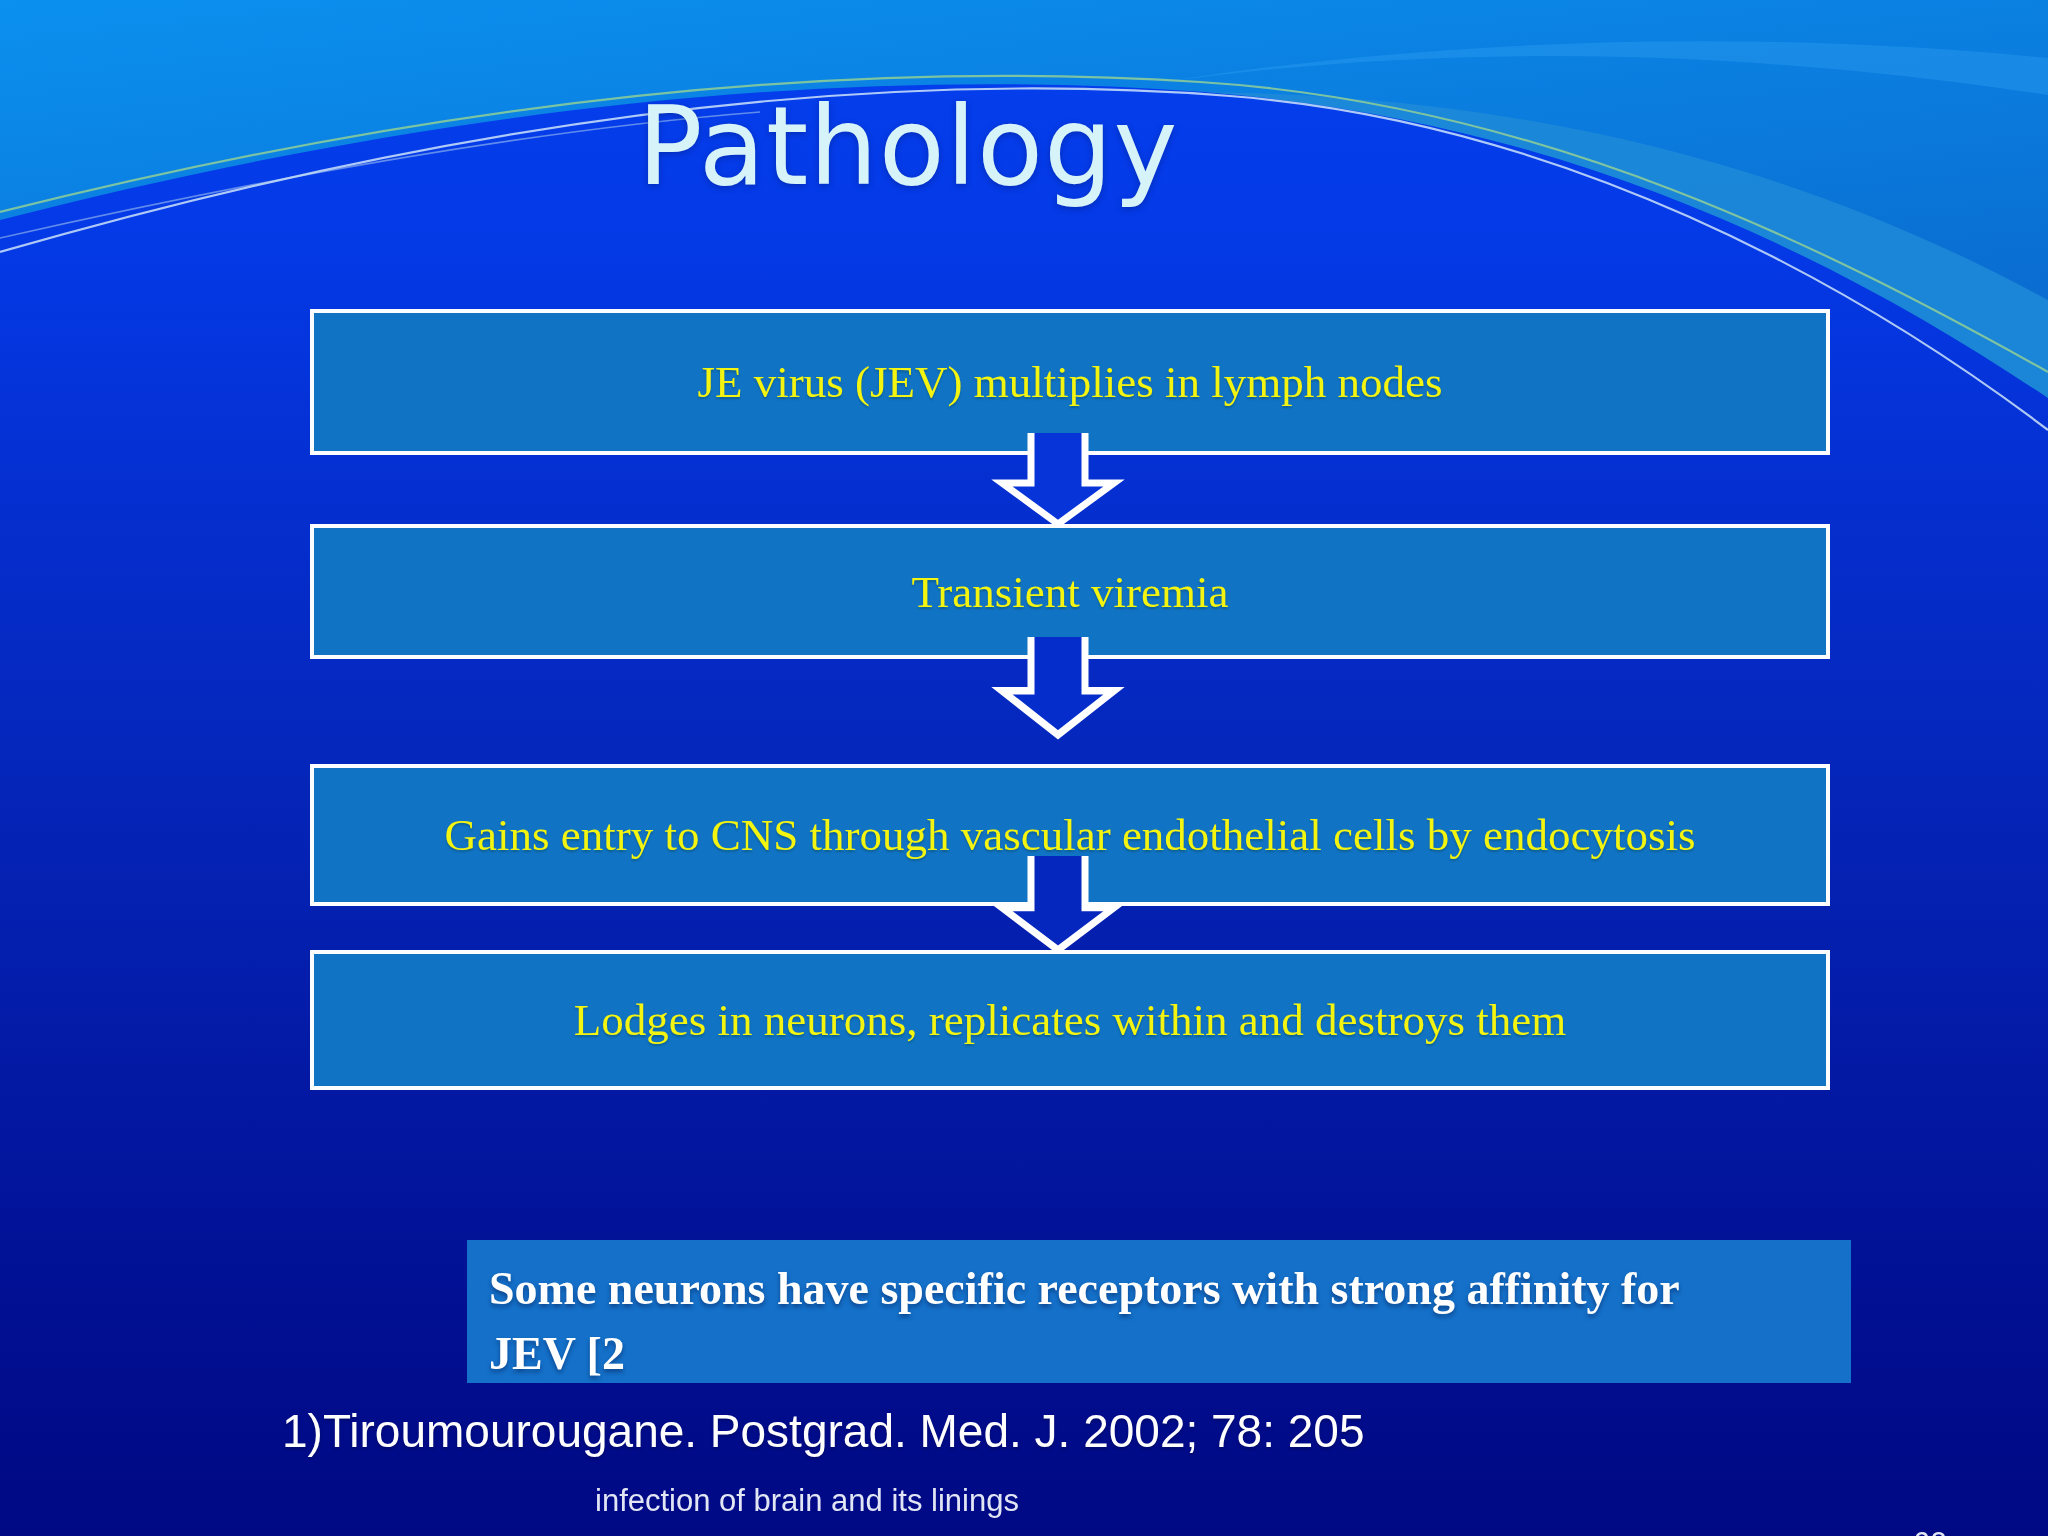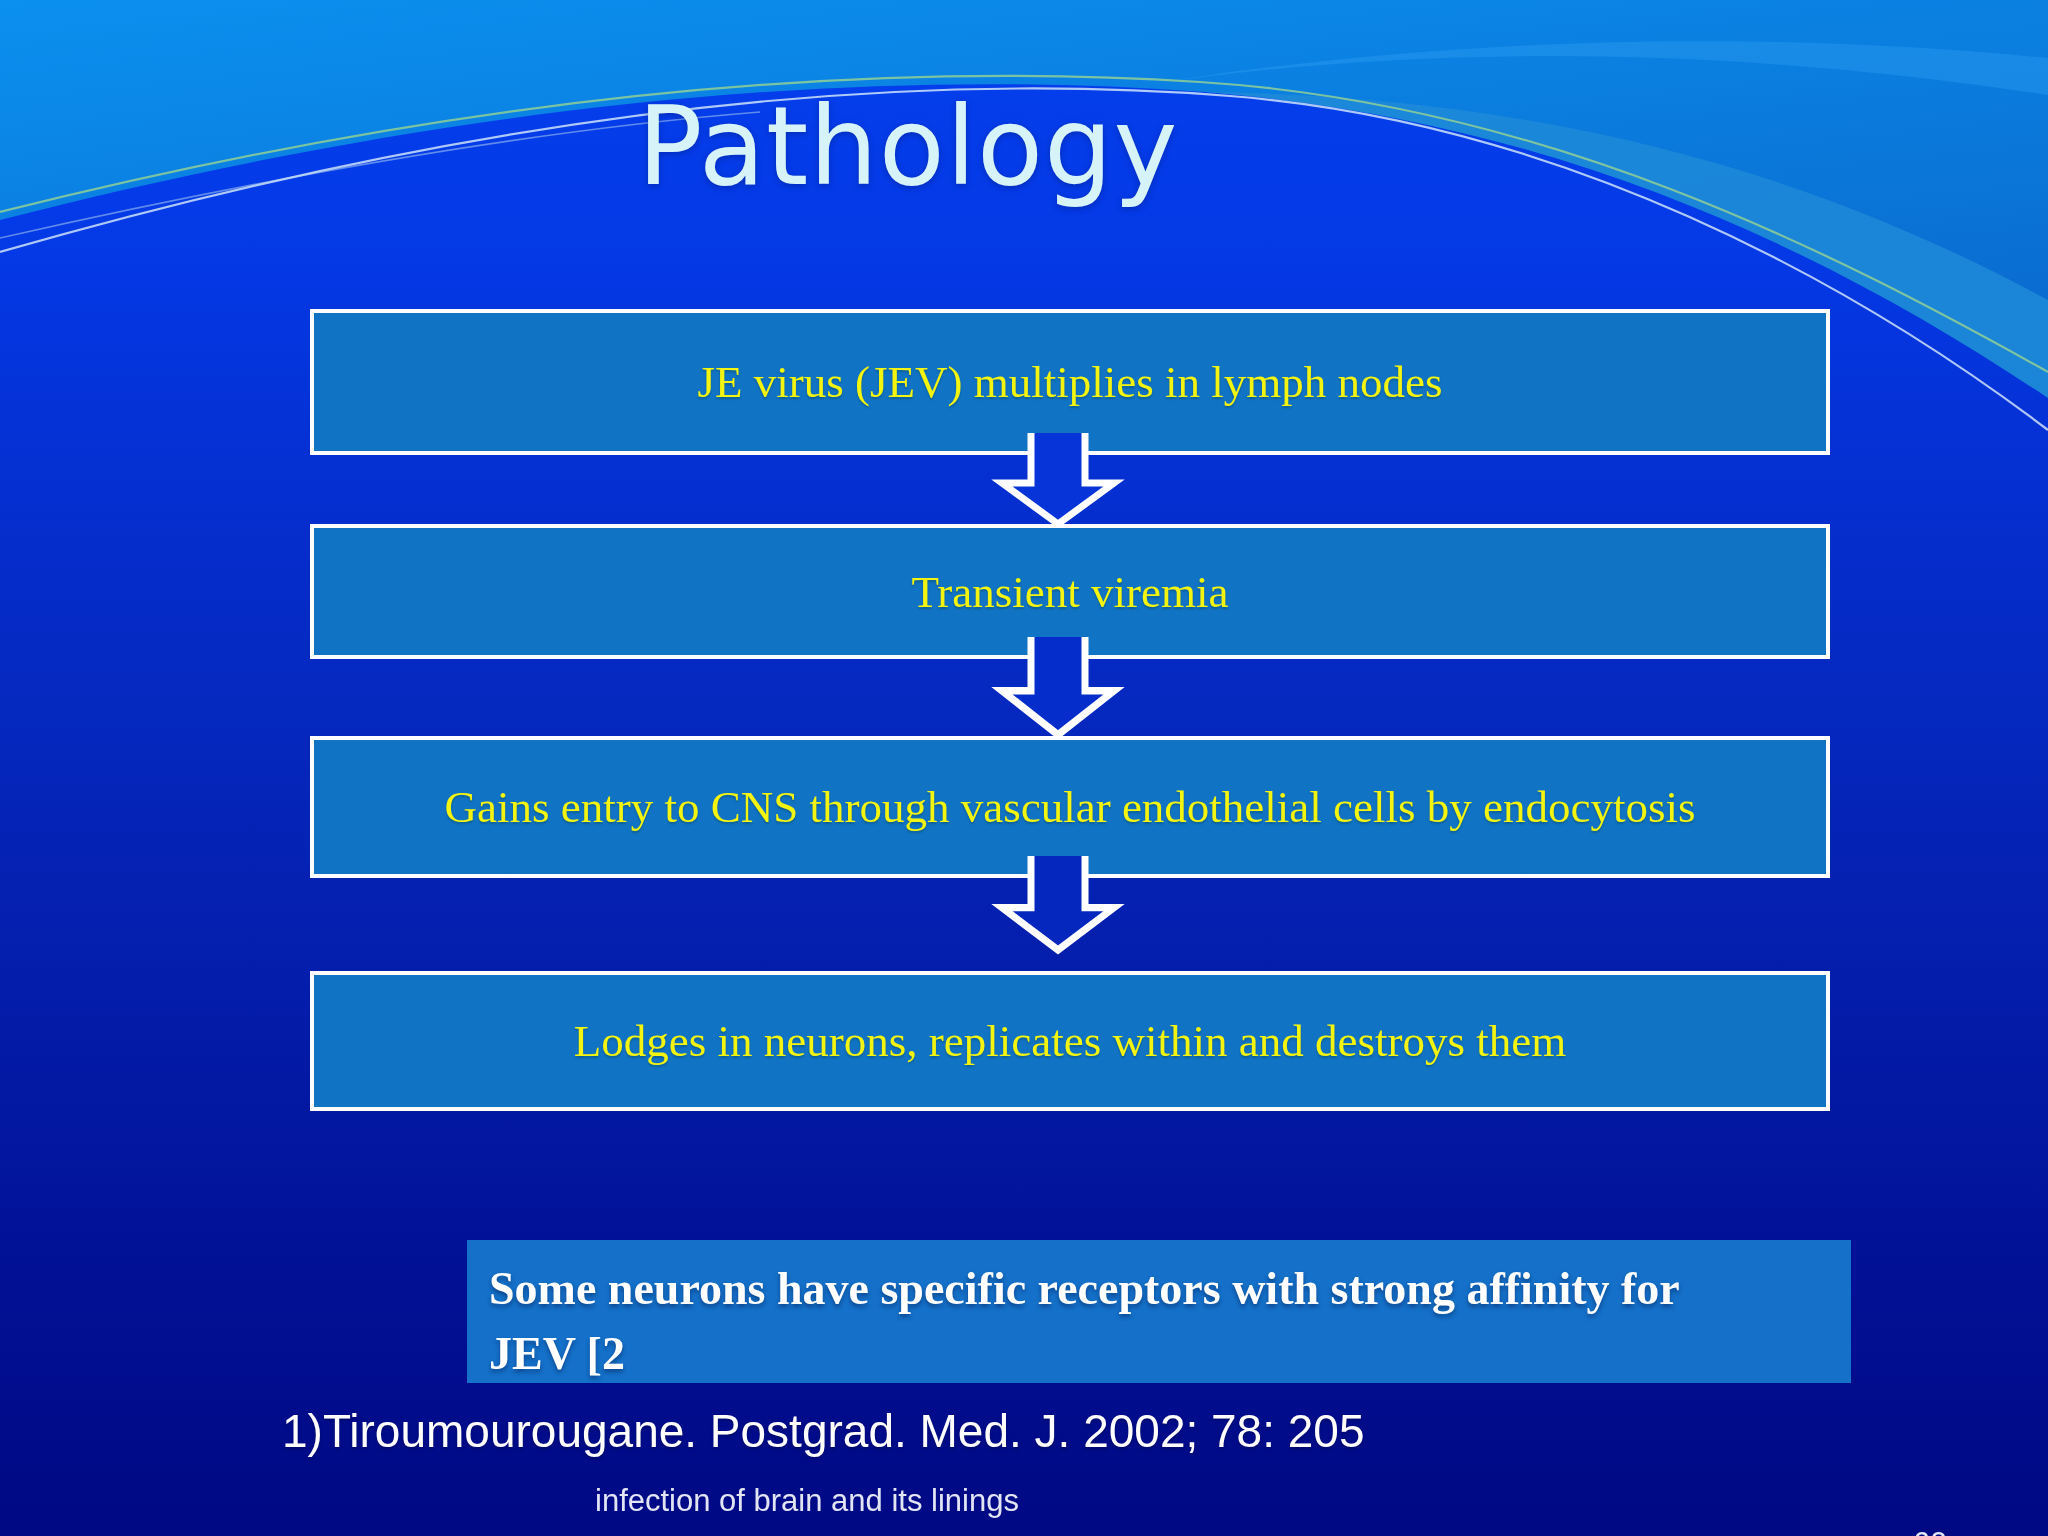--- a/index.html
+++ b/index.html
@@ -27,22 +27,22 @@
     position:absolute;left:310px;width:1520px;box-sizing:border-box;
     background:#1173c4;border:4px solid #fdfdff;
     display:flex;align-items:center;justify-content:center;
     font-family:"Liberation Serif","DejaVu Serif",serif;
     font-size:45px;color:#f4f411;text-align:center;
     text-shadow:0 2px 2px rgba(0,40,0,.25);
     padding:0 20px;
   }
   #flow-box-1{top:309px;height:146px;}
   #flow-box-2{top:524px;height:135px;}
-  #flow-box-3{top:736px;height:142px;}
-  #flow-box-4{top:950px;height:140px;margin-top:21px;}
+  #flow-box-3{top:764px;height:142px;}
+  #flow-box-4{top:950px;height:140px;}
   .flow-arrow{position:absolute;left:998px;width:120px;overflow:visible;}
   #flow-arrow-1{top:433px;height:94px;}
   #flow-arrow-2{top:637px;height:101px;}
   #flow-arrow-3{top:856px;height:97px;}
   .note-box{
     position:absolute;left:467px;top:1240px;width:1384px;height:143px;
     box-sizing:border-box;background:#1470c8;
     padding:16px 20px 0 22px;
     font-family:"Liberation Serif","DejaVu Serif",serif;
     font-weight:bold;font-size:46px;line-height:1.42;color:#ffffff;

